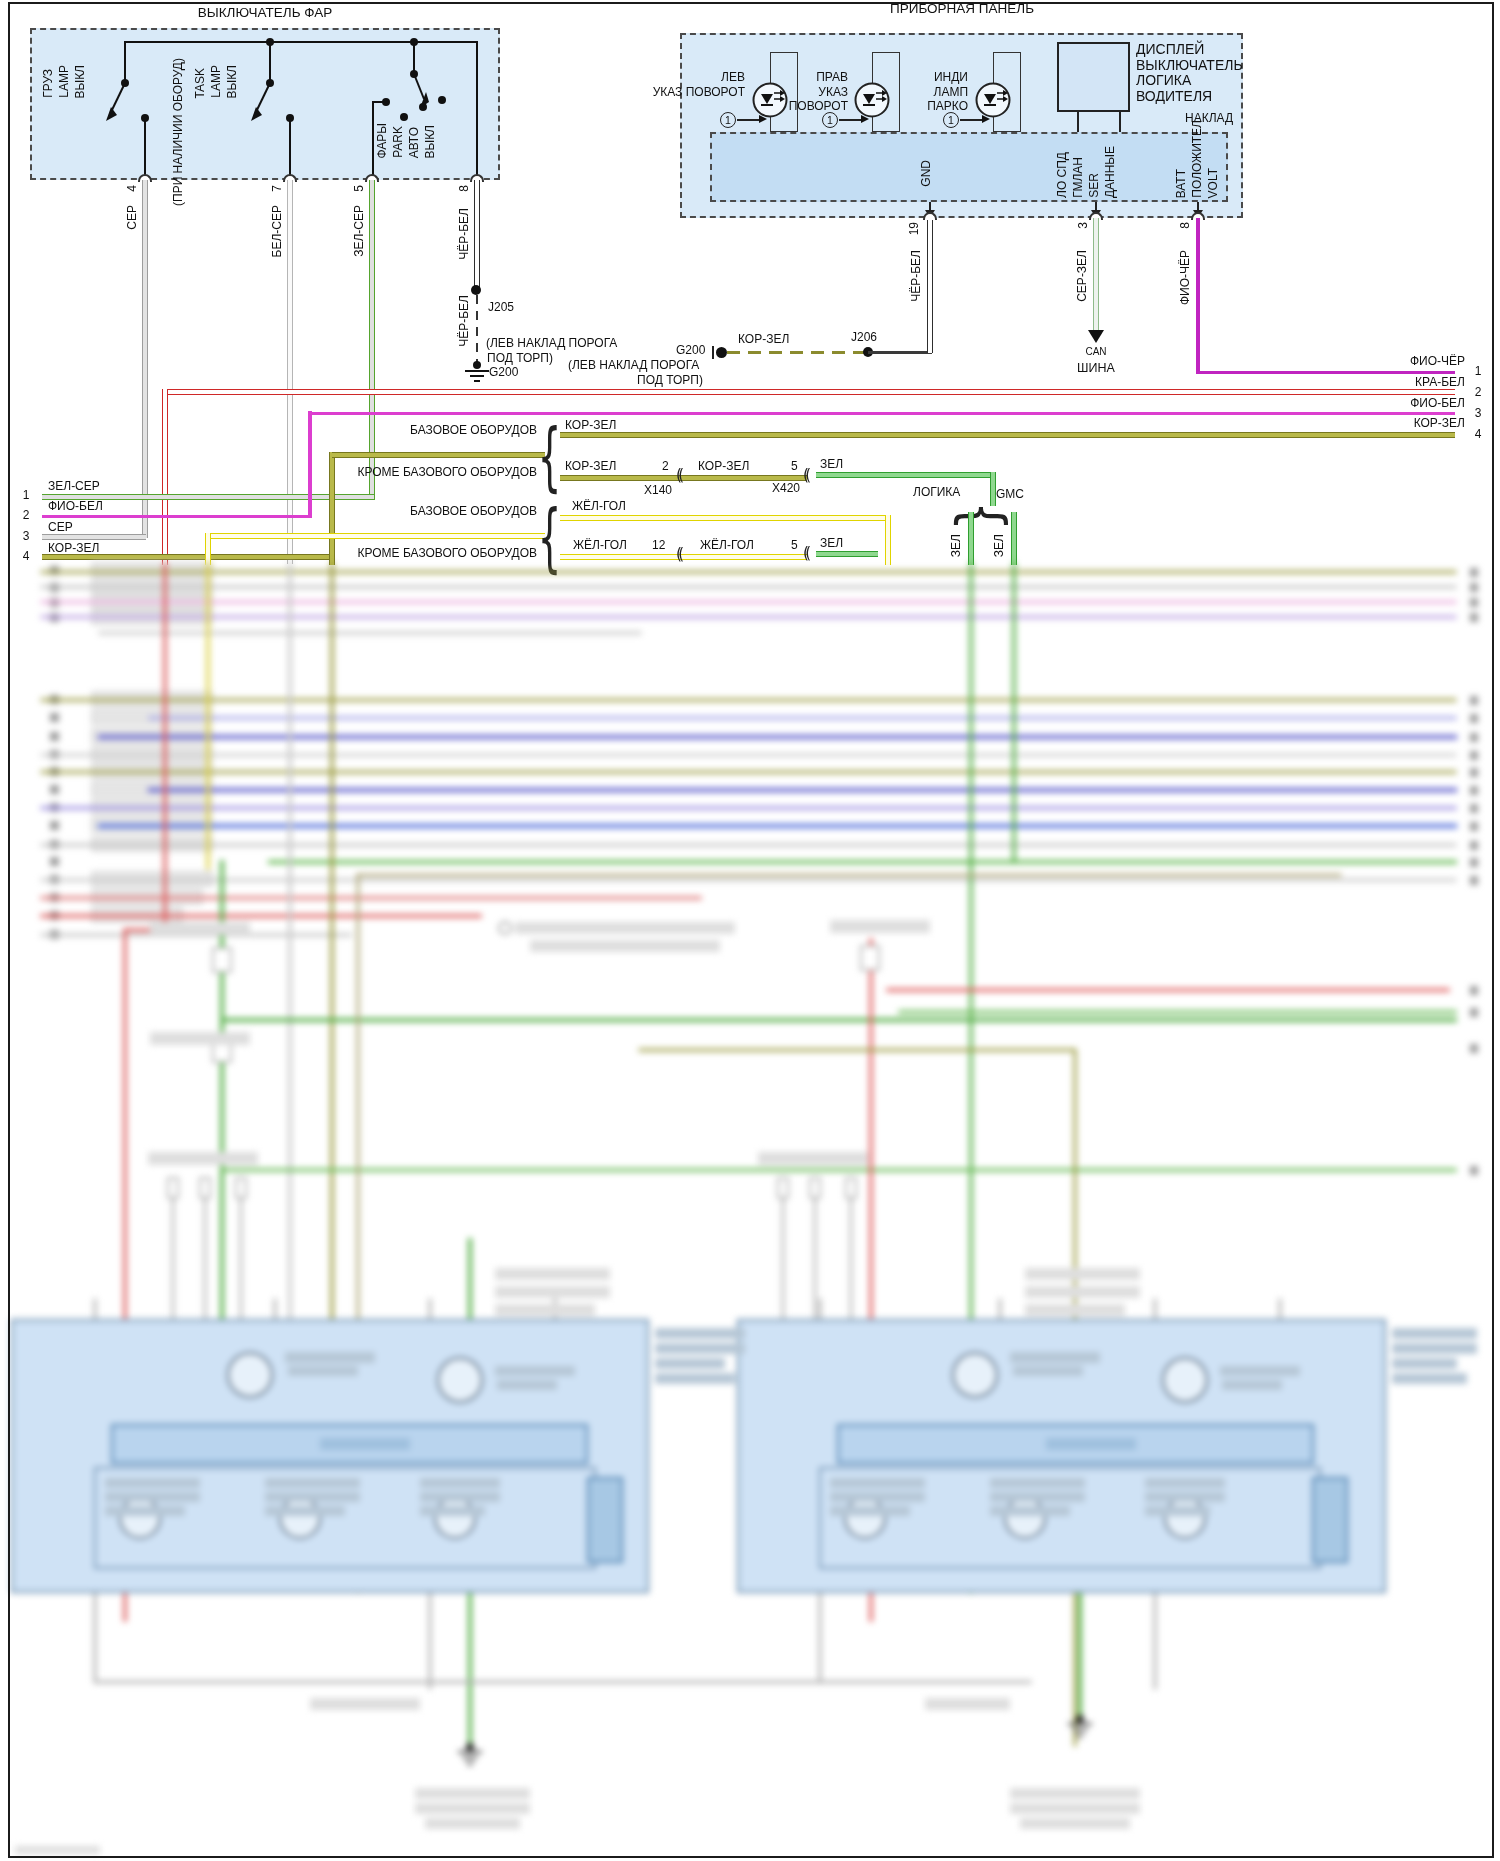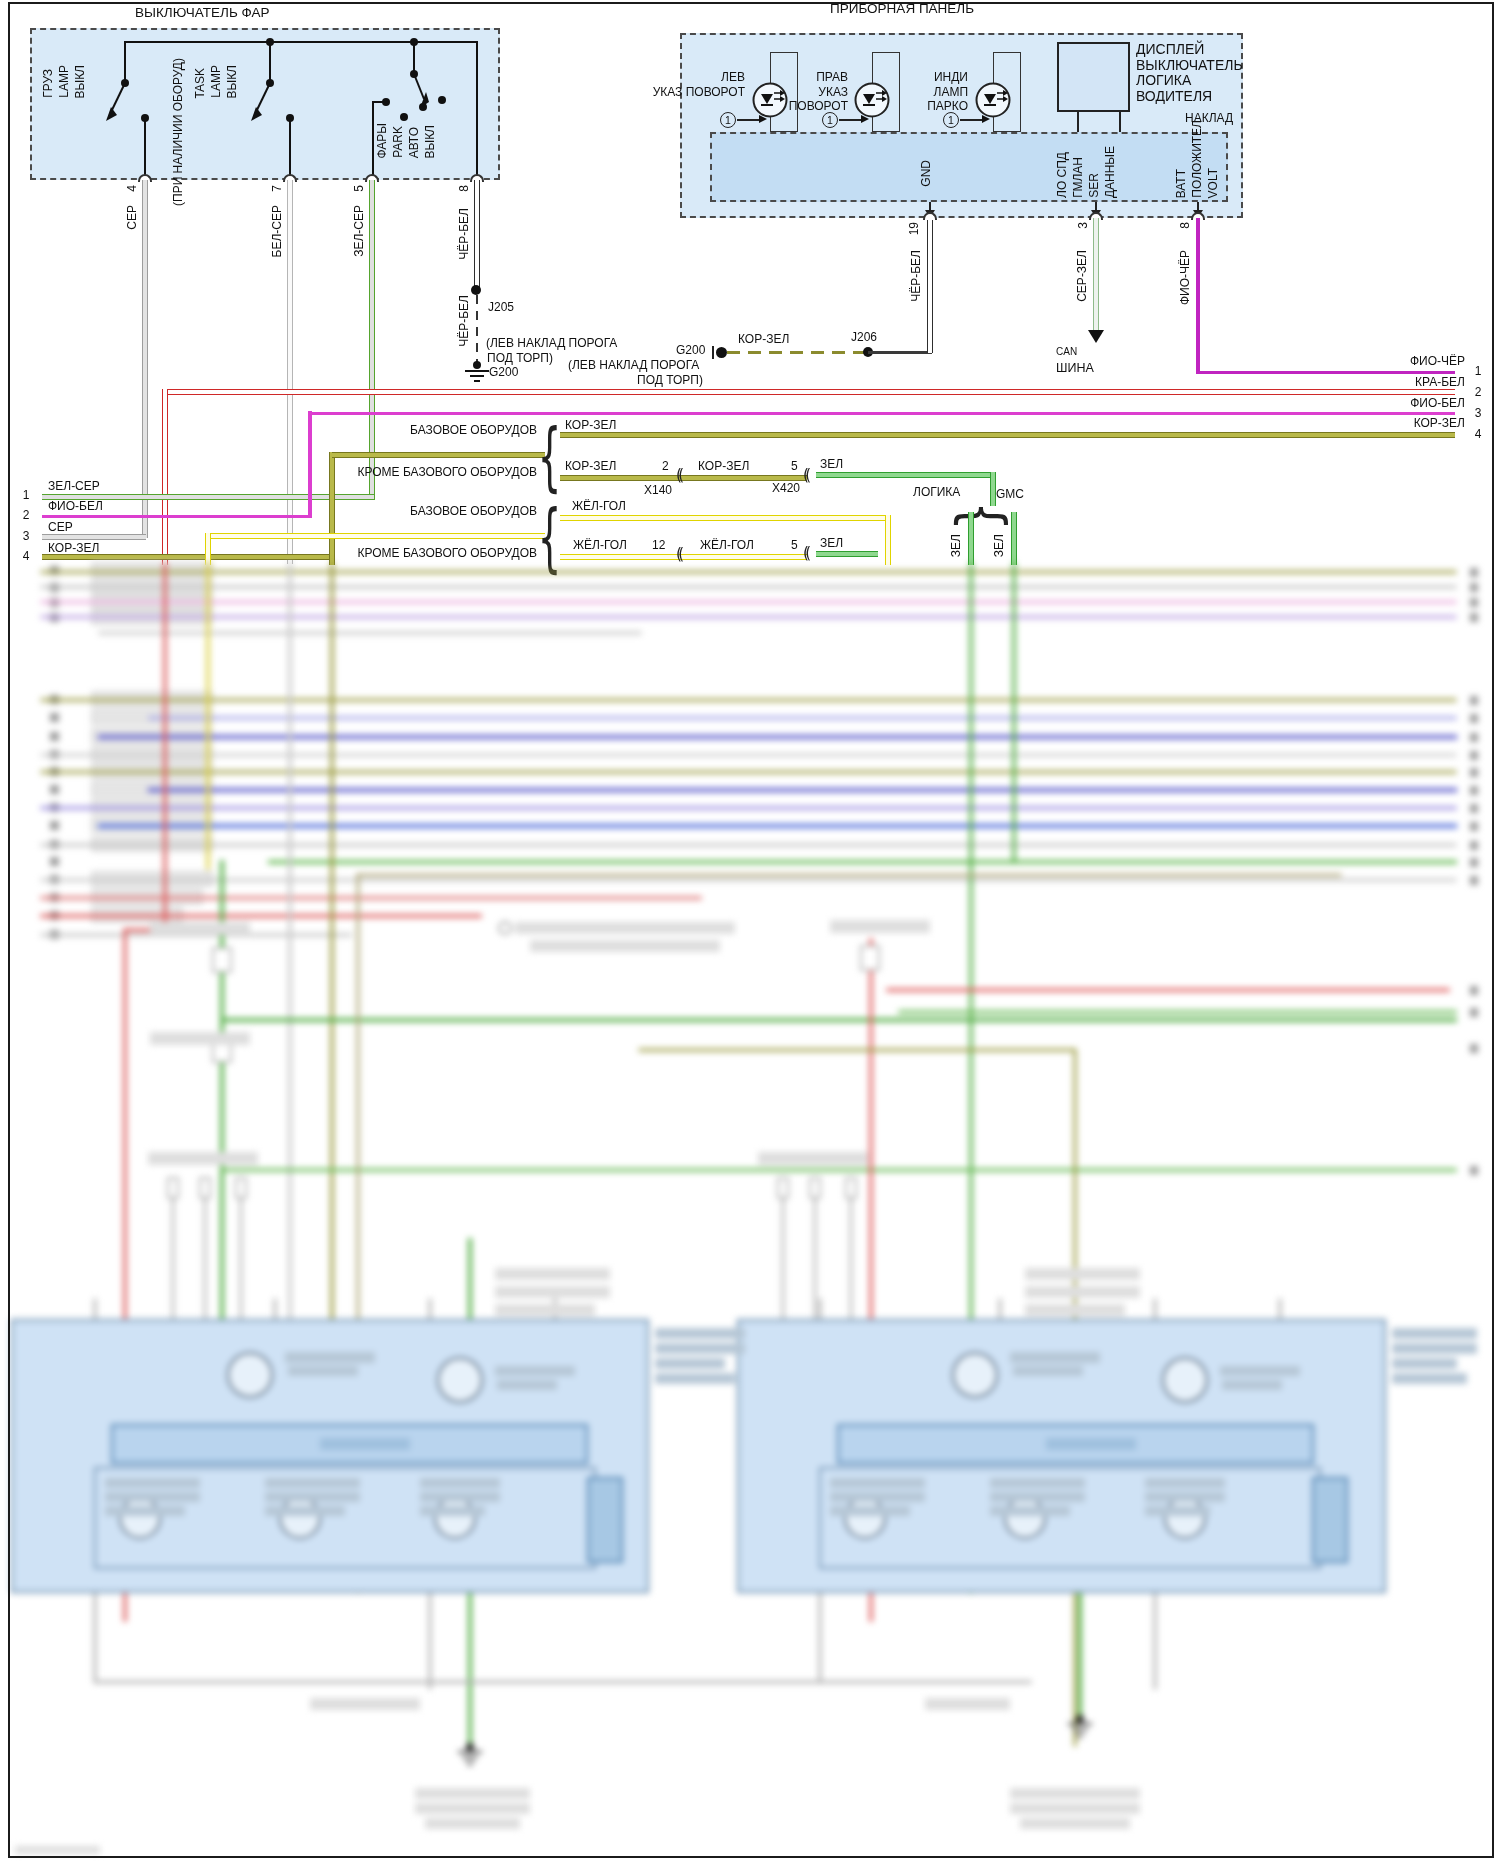--- a/index.html
+++ b/index.html
@@ -4,21 +4,21 @@
 <style>
   html,body{margin:0;padding:0;background:#fff}
   #canvas{position:relative;width:1500px;height:1861px;background:#fff;
           font-family:"Liberation Sans",sans-serif;overflow:hidden;color:#111}
   .abs{position:absolute}
   .frame{position:absolute;left:8px;top:2px;width:1486px;height:1856px;
          border:2.5px solid #1b1b1b;box-sizing:border-box;pointer-events:none;z-index:40}
   .dashbox{position:absolute;border:2px dashed #4a4a4a;background:var(--box_fill);box-sizing:border-box}
   .logicbox{position:absolute;border:2px dashed #4a4a4a;background:var(--logic_fill);box-sizing:border-box}
   .solidbox{position:absolute;border:2px solid #222;background:#d3e5f6;box-sizing:border-box}
-  .title{position:absolute;font-size:13.5px;white-space:nowrap;}
+  .title{position:absolute;font-size:13.5px;white-space:nowrap;text-align:center}
   .lbl{position:absolute;font-size:12px;white-space:nowrap;line-height:13px}
   .rbl{position:absolute;font-size:12px;white-space:nowrap;text-align:right;line-height:13px}
   .vlbl{position:absolute;font-size:12px;writing-mode:vertical-rl;transform:rotate(180deg);
         white-space:nowrap;line-height:13px}
   .vflex{position:absolute;display:flex;align-items:flex-end;gap:3px}
   .vflex .c{writing-mode:vertical-rl;transform:rotate(180deg);font-size:12px;line-height:13px;white-space:nowrap}
   .num{position:absolute;font-size:12px;width:16px;text-align:center}
   
   .hw{position:absolute;height:3.5px}
   .vw{position:absolute;width:3.5px}

